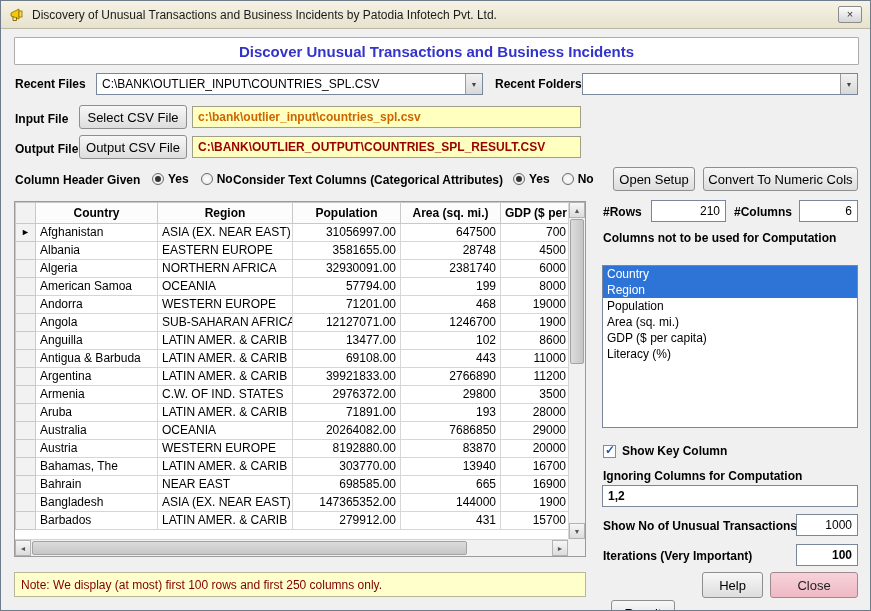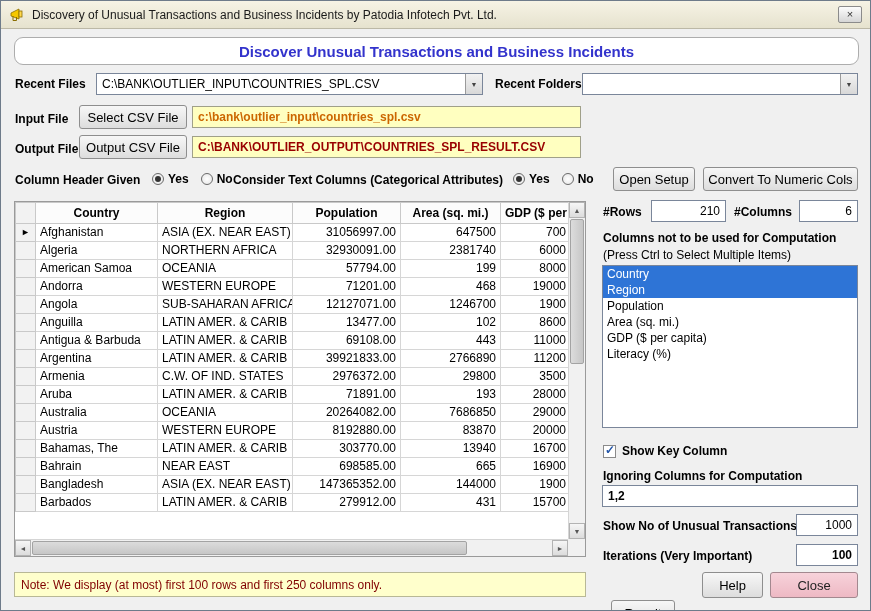--- a/index.html
+++ b/index.html
@@ -20,21 +20,21 @@
   .title-text{margin-left:7px;font-size:12px;color:#1a1a1a;}
   .win-close{
     margin-left:auto;width:24px;height:17px;
     background:linear-gradient(#fcfcfc,#d6d6d6);
     border:1px solid #8b8b8b;border-radius:2px;
     font-size:11px;line-height:14px;text-align:center;color:#333;cursor:default;
   }
   
   .app-header{
     position:absolute;left:13px;top:36px;width:845px;height:28px;
-    background:#ffffff;border:1px solid #adadad;border-radius:9px;
+    background:#ffffff;border:1px solid #adadad;border-radius:1px;
     display:flex;align-items:center;justify-content:center;
     font-weight:bold;font-size:15px;color:#3333cc;
   }
   
   .lbl{position:absolute;font-weight:bold;white-space:nowrap;}
   .btn{
     position:absolute;display:flex;align-items:center;justify-content:center;
     background:linear-gradient(#f7f7f7,#dddddd);
     border:1px solid #8e8e8e;border-radius:3px;font-size:13px;cursor:default;white-space:nowrap;
   }
@@ -208,20 +208,28 @@
             <tr>
               <td class="sel">►</td>
               <td>Afghanistan</td>
               <td>ASIA (EX. NEAR EAST)</td>
               <td class="num">31056997.00</td>
               <td class="num">647500</td>
               <td class="num">700</td>
             </tr>
             <tr>
               <td class="sel"></td>
+              <td>Albania</td>
+              <td>EASTERN EUROPE</td>
+              <td class="num">3581655.00</td>
+              <td class="num">28748</td>
+              <td class="num">4500</td>
+            </tr>
+            <tr>
+              <td class="sel"></td>
               <td>Algeria</td>
               <td>NORTHERN AFRICA</td>
               <td class="num">32930091.00</td>
               <td class="num">2381740</td>
               <td class="num">6000</td>
             </tr>
             <tr>
               <td class="sel"></td>
               <td>American Samoa</td>
               <td>OCEANIA</td>
@@ -348,21 +356,20 @@
     </div>
     <div class="scroll-corner"></div>
   </div>
 
   <div class="lbl" style="left:602px;top:204px;">#Rows</div>
   <input class="tb num-right" style="left: 650px; top: 199px; width: 75px;" value="210">
   <div class="lbl" style="left:733px;top:204px;">#Columns</div>
   <input class="tb num-right" style="left: 798px; top: 199px; width: 59px;" value="6">
 
   <div class="lbl" style="left:602px;top:230px;">Columns not to be used for Computation</div>
-  <div class="plain" style="left:602px;top:247px;">(Press Ctrl to Select Multiple Items)</div>
   <div class="listbox">
       <div class="lb-item selected">Country</div>
       <div class="lb-item selected">Region</div>
       <div class="lb-item">Population</div>
       <div class="lb-item">Area (sq. mi.)</div>
       <div class="lb-item">GDP ($ per capita)</div>
       <div class="lb-item">Literacy (%)</div>
     </div>
 
   <div class="checkbox-row">

